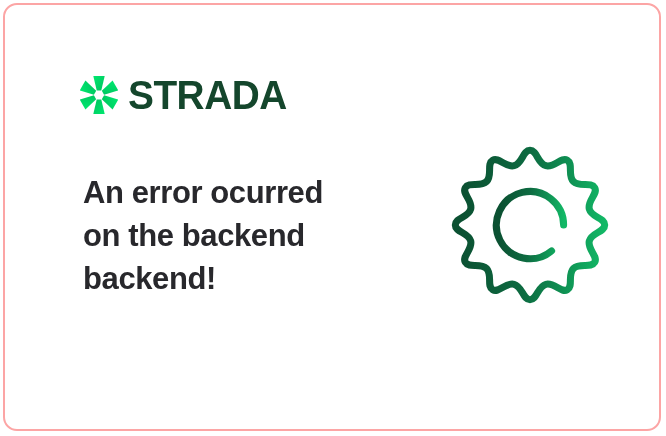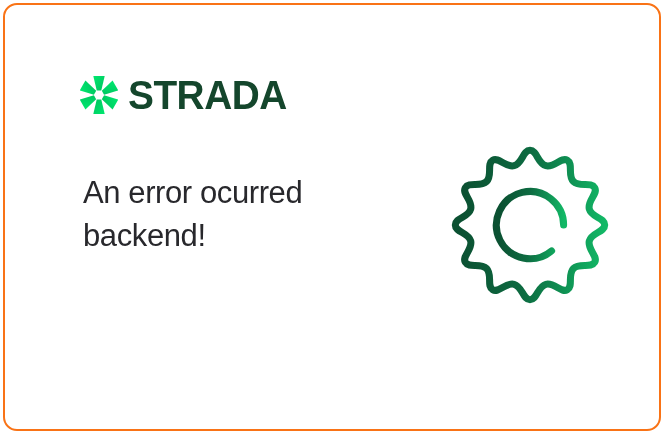--- a/index.html
+++ b/index.html
@@ -16,21 +16,21 @@
   }
 
   .card {
     position: absolute;
     left: 3px;
     top: 3px;
     width: 658px;
     height: 428px;
     box-sizing: border-box;
     background: #ffffff;
-    border: 2px solid #f97316;
+    border: 2px solid #fca5a5;
     border-radius: 14px;
   }
 
   
   .brand {
     position: absolute;
     left: 75px;
     top: 70px;
     display: flex;
     align-items: center;
@@ -54,21 +54,21 @@
     transform-origin: left center;
   }
 
   
   .message {
     position: absolute;
     left: 78px;
     top: 166px;
     width: 300px;
     font-size: 31px;
-    font-weight: 400;
+    font-weight: 700;
     line-height: 43px;
     letter-spacing: -0.4px;
     color: #28282c;
   }
   .message-line {
     display: block;
     white-space: nowrap;
   }
 
   
@@ -112,20 +112,21 @@
           </g>
         </g>
       </g>
     </svg>
 
     <div class="brand-word">STRADA</div>
   </div>
 
   <div class="message">
     <span class="message-line">An error ocurred</span>
+    <span class="message-line">on the backend</span>
     <span class="message-line">backend!</span>
   </div>
 
   <div class="gear-wrap">
     <svg class="gear-svg" viewBox="0 0 200 200" aria-hidden="true">
       <defs>
         <linearGradient id="gearGrad" x1="0.05" y1="0.45" x2="1" y2="0.5">
           <stop offset="0%" stop-color="#0b5132"></stop>
           <stop offset="45%" stop-color="#0d6b41"></stop>
           <stop offset="75%" stop-color="#0f9354"></stop>

